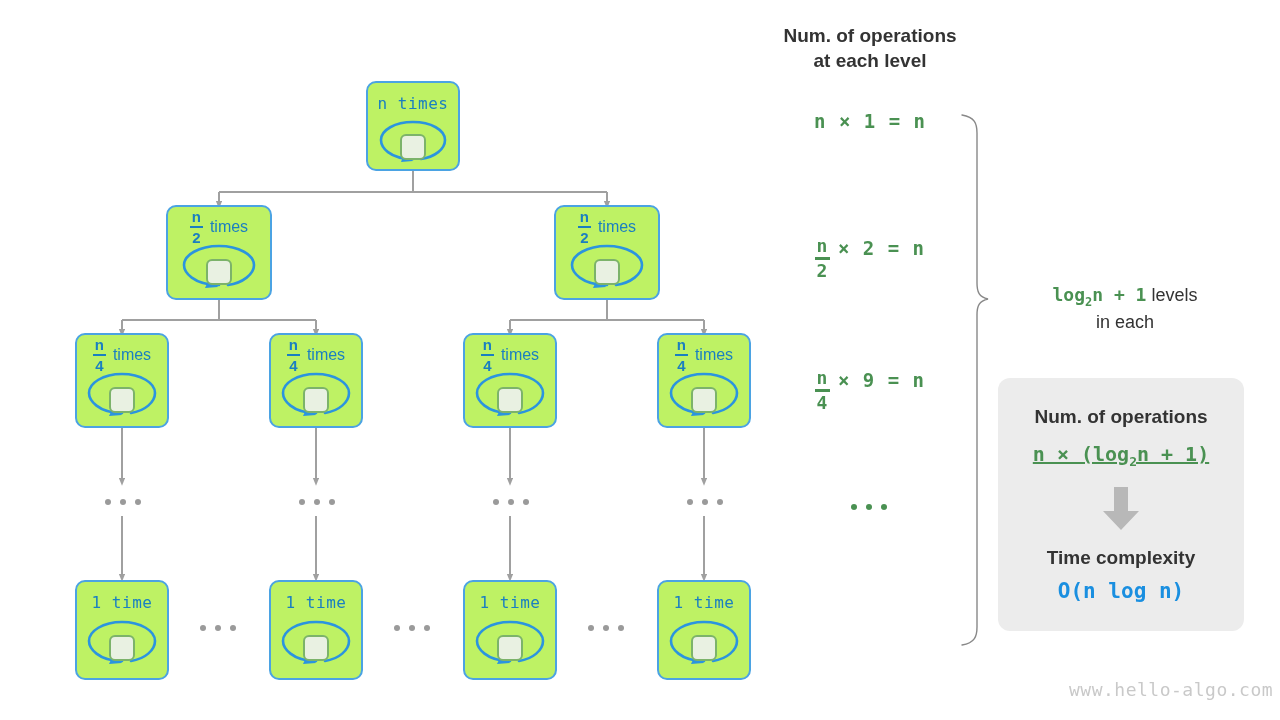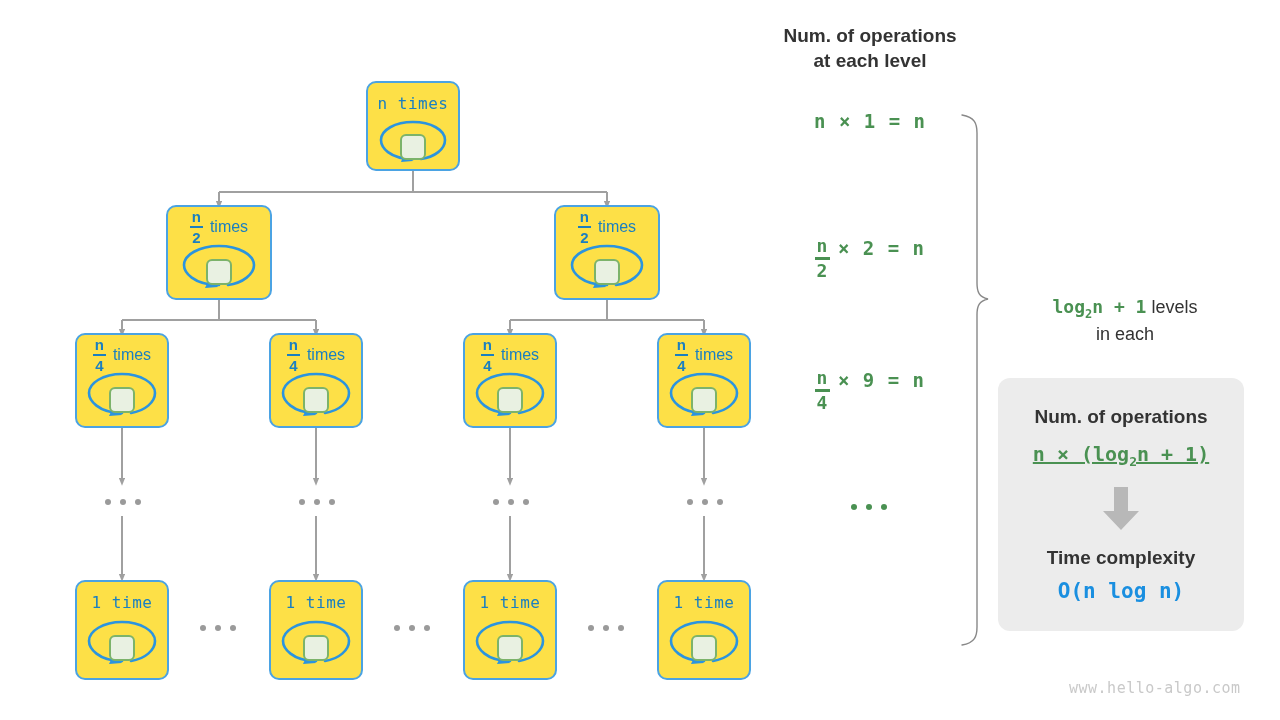--- a/index.html
+++ b/index.html
@@ -19,21 +19,21 @@
     position: absolute;
     left: 0; top: 0;
     width: 1280px; height: 720px;
     pointer-events: none;
   }
 
   
   .node {
     position: absolute;
     box-sizing: border-box;
-    background: #fde047;
+    background: #bef264;
     border: 2px solid #4ba3e3;
     border-radius: 10px;
     display: flex;
     flex-direction: column;
     align-items: center;
     justify-content: flex-start;
   }
   .node-label {
     margin-top: 7px;
     height: 26px;
@@ -189,21 +189,21 @@
     font-weight: 700;
     font-size: 21px;
     white-space: nowrap;
   }
   .down-arrow { line-height: 0; }
 
   .watermark {
     position: absolute;
     color: #c9c9c9;
     font-family: "DejaVu Sans Mono", monospace;
-    font-size: 15px;
+    font-size: 18px;
     letter-spacing: 0.5px;
   }
 </style>
 </head>
 <body>
 
 <div id="canvas">
 
   <svg id="edges" viewBox="0 0 1280 720">
     <defs>
@@ -487,21 +487,21 @@
     <span>× 9 = n</span>
   </div>
 
   <div class="dots green" style="left:851px; top:504px;">
     <i></i>
       <i></i>
       <i></i>
   </div>
 
 
-  <div class="levels-note" style="left:1000px; top:283px; width:250px;margin-top:12px;">
+  <div class="levels-note" style="left:1000px; top:283px; width:250px;">
     <span class="g"><span>log</span><sub>2</sub><span>n + 1</span></span>
     <span>levels</span><br>
     <span>in each</span>
   </div>
 
   <div class="info-box" style="left:998px; top:378px; width:246px; height:253px; padding-top:28px;">
     <div class="info-head">Num. of operations</div>
     <div class="info-green" style="margin-top:14px;text-decoration:underline;"><span>n × (log</span><sub>2</sub><span>n + 1)</span></div>
     <div class="down-arrow" style="margin-top:18px;">
       <svg width="40" height="44" viewBox="0 0 40 44">

